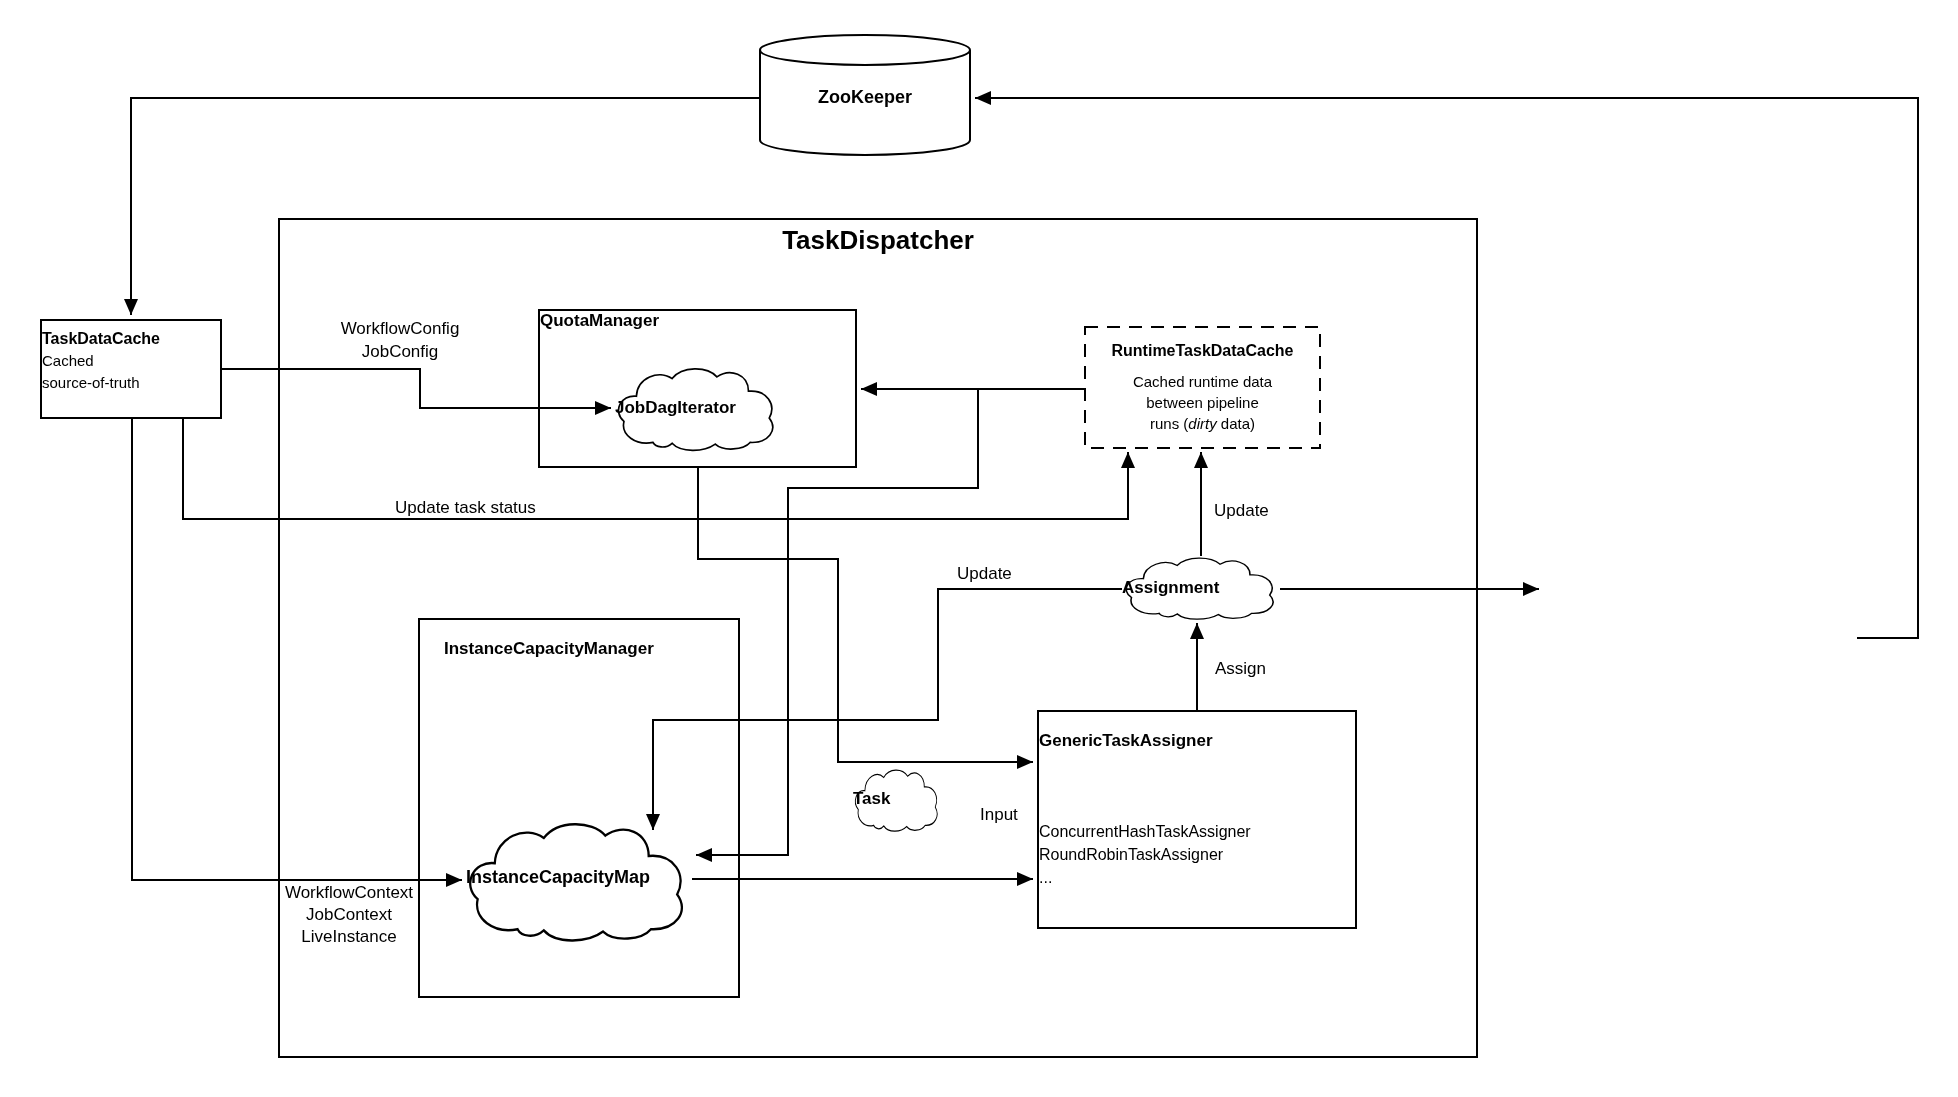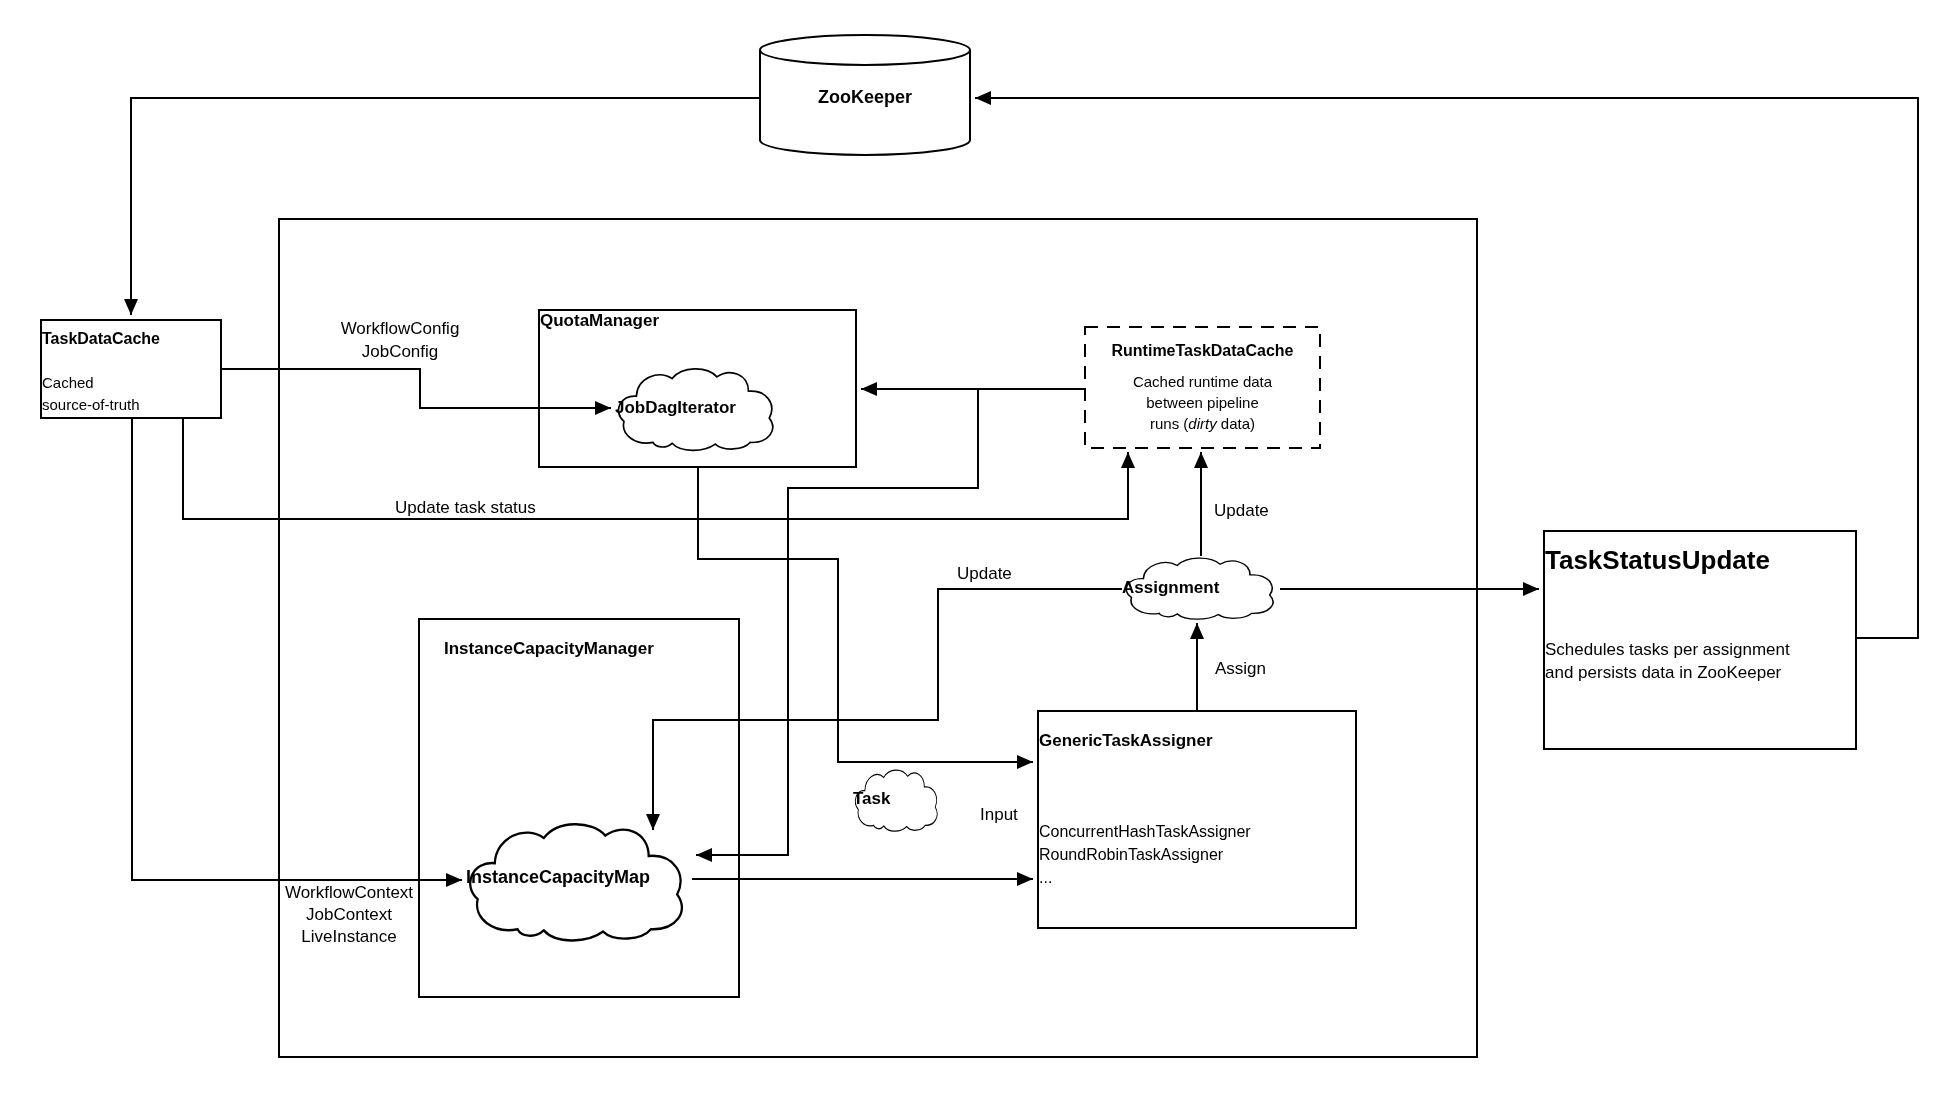--- a/index.html
+++ b/index.html
@@ -19,21 +19,21 @@
 </style>
 </head>
 <body>
 
 <div id="canvas">
 
   <div class="box transparent" style="left:278px;top:218px;width:1200px;height:840px;"></div>
 
   <div class="box" style="left:40px;top:319px;width:182px;height:100px;">
     <div style="font-weight:bold;font-size:16px;padding-top:9px;">TaskDataCache</div>
-    <div style="font-size:15px;line-height:22px;margin-top:24px;">
+    <div style="font-size:15px;line-height:22px;margin-top:2px;">
       <div>Cached</div>
       <div>source-of-truth</div>
     </div>
   </div>
 
   <div class="box" style="left:538px;top:309px;width:319px;height:159px;">
     <div class="title-sm" style="padding-top:0;">QuotaManager</div>
   </div>
 
   <div class="box" style="left:418px;top:618px;width:322px;height:380px;padding-left:24px;">
@@ -42,27 +42,20 @@
 
   <div class="box" style="left:1037px;top:710px;width:320px;height:219px;">
     <div class="title-sm" style="padding-top:19px;">GenericTaskAssigner</div>
     <div class="body-txt" style="margin-top:69px;">
       <div>ConcurrentHashTaskAssigner</div>
       <div>RoundRobinTaskAssigner</div>
       <div>...</div>
     </div>
   </div>
 
-  <div class="box" style="left:1543px;top:530px;width:314px;height:220px;">
-    <div class="title-lg" style="padding-top:13px;">TaskStatusUpdate</div>
-    <div class="body-txt" style="margin-top:62px;font-size:17px;">
-      <div>Schedules tasks per assignment</div>
-      <div>and persists data in ZooKeeper</div>
-    </div>
-  </div>
 
   <svg id="svg-layer" width="1958" height="1097" viewBox="0 0 1958 1097">
     <defs>
       <marker id="arr" markerUnits="userSpaceOnUse" markerWidth="18" markerHeight="14" refX="16" refY="7" orient="auto">
         <path d="M0,0 L16,7 L0,14 Z" fill="#000"></path>
       </marker>
       <path id="cloud" d="M47,91 C26,95 8,82 12,66 C-2,54 8,34 27,36 C28,14 54,4 70,15
                           C82,0 112,0 124,13 C140,2 162,10 162,30 C184,28 196,46 187,62
                           C198,76 186,92 164,91 C156,100 132,102 122,93
                           C108,103 80,103 70,92 C62,99 50,97 47,91 Z"></path>
@@ -94,20 +87,21 @@
     <g fill="#fff" stroke="#000" stroke-width="2">
       <use href="#cloud" transform="translate(614,366) scale(0.83,0.84)" vector-effect="non-scaling-stroke" style="vector-effect:non-scaling-stroke"></use>
       <use href="#cloud" transform="translate(464,820) scale(1.14,1.20)" style="vector-effect:non-scaling-stroke"></use>
       <use href="#cloud" transform="translate(1122,556) scale(0.79,0.63)" style="vector-effect:non-scaling-stroke"></use>
       <use href="#cloud" transform="translate(853,768) scale(0.44,0.63)" style="vector-effect:non-scaling-stroke"></use>
     </g>
   </svg>
 
   <div class="labels">
 
+    <div class="lbl center title-lg" style="left:278px;top:230px;width:1200px;">TaskDispatcher</div>
 
     <div class="lbl center" style="left:760px;top:87px;width:210px;font-weight:bold;font-size:18px;">ZooKeeper</div>
 
     <div class="lbl center" style="left:1085px;top:340px;width:235px;white-space:normal;">
       <div style="font-weight:bold;font-size:16px;">RuntimeTaskDataCache</div>
       <div style="font-size:15px;line-height:21px;margin-top:10px;">
         <div>Cached runtime data</div>
         <div>between pipeline</div>
         <div><span>runs (</span><span class="i">dirty</span><span> data)</span></div>
       </div>

